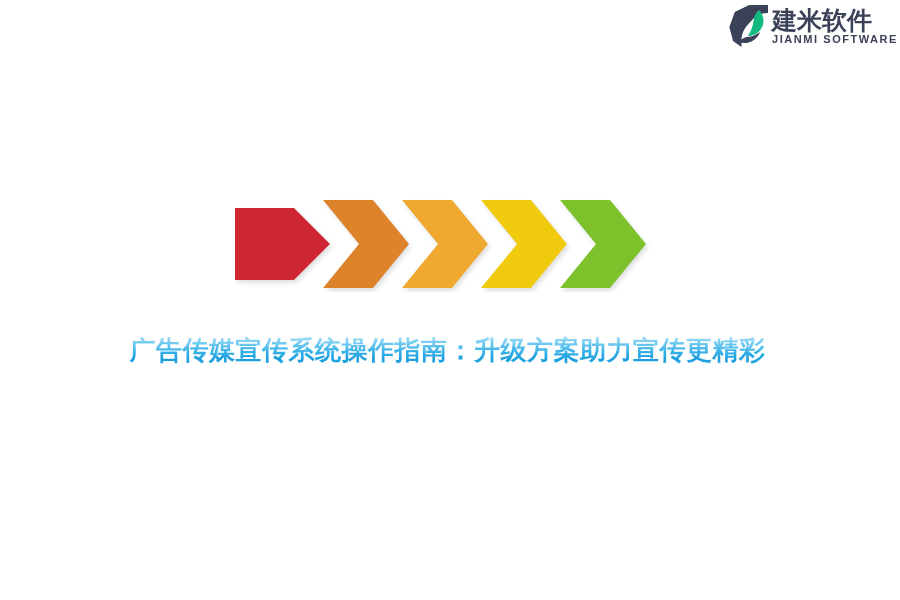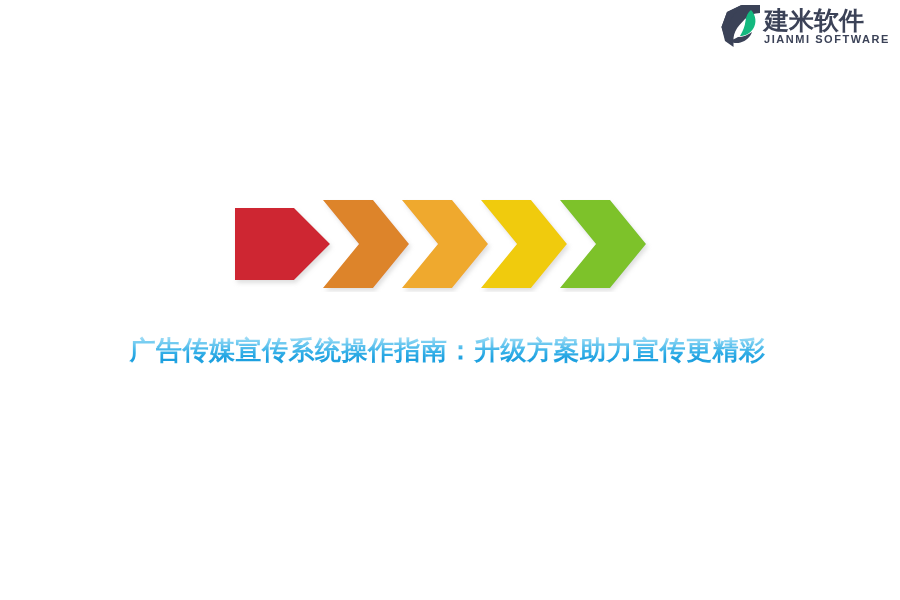--- a/index.html
+++ b/index.html
@@ -17,20 +17,21 @@
 
   
   .logo-block {
     position: absolute;
     top: 0px;
     left: 718px;
     width: 180px;
     height: 52px;
     display: flex;
     align-items: center;
+    justify-content: flex-end;
   }
   .logo-mark {
     width: 46px;
     height: 46px;
     flex: 0 0 46px;
     position: relative;
   }
   .logo-text {
     display: flex;
     flex-direction: column;

